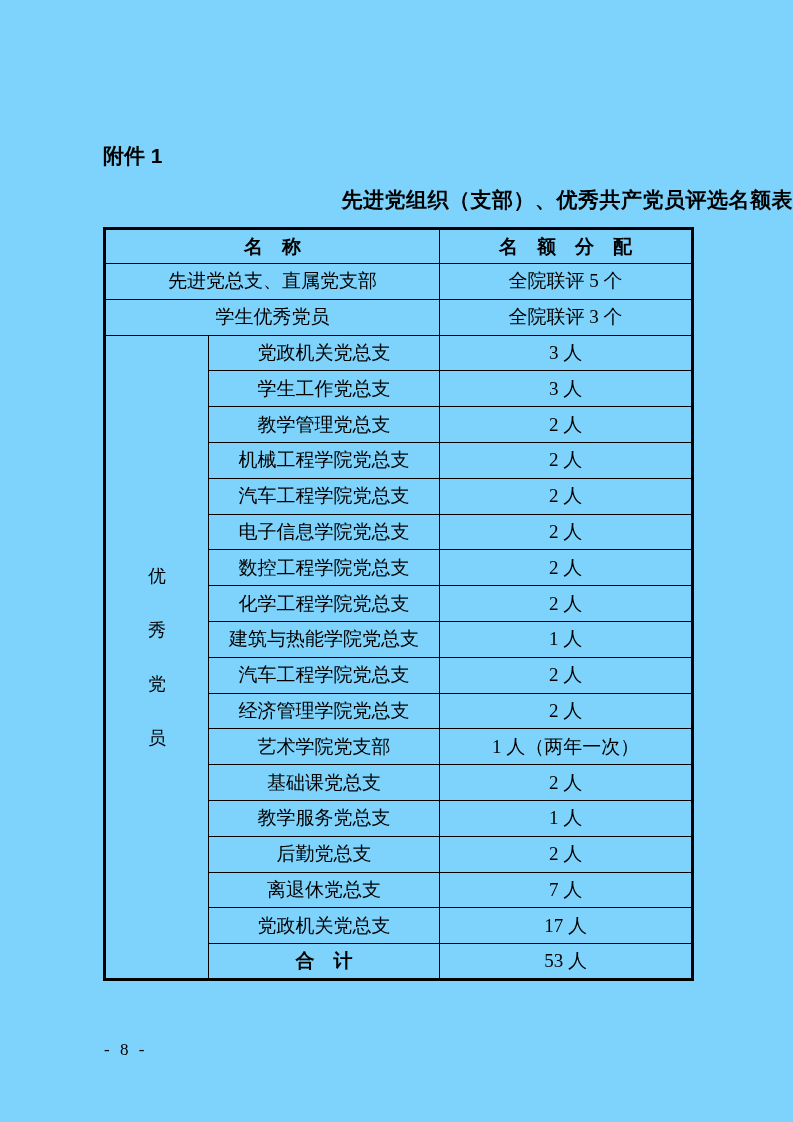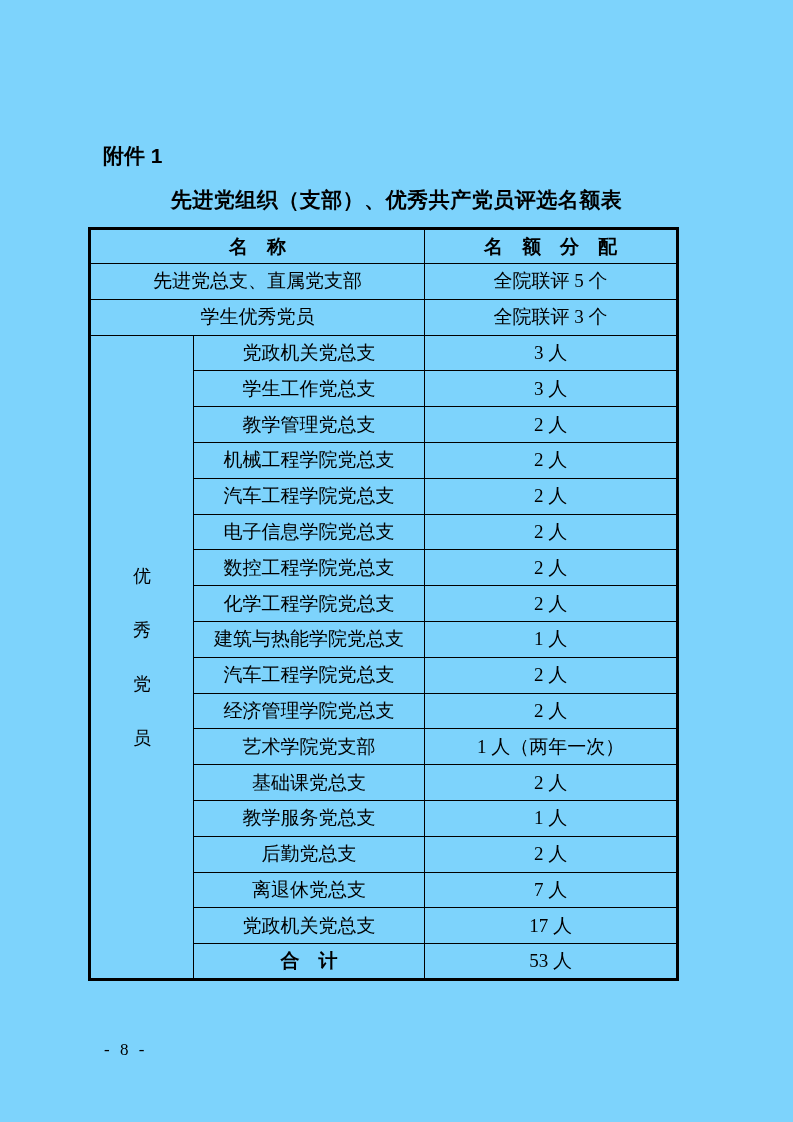--- a/index.html
+++ b/index.html
@@ -23,29 +23,29 @@
     font-family: "Liberation Sans", "DejaVu Sans", sans-serif;
     font-weight: bold;
     font-size: 21px;
     line-height: 26px;
   }
   .doc-title {
     position: absolute;
     left: 0;
     right: 0;
     top: 186px;
-    text-align: center;
+    text-align: right;
     font-weight: bold;
     font-size: 21px;
     line-height: 28px;
     letter-spacing: 0.5px;
   }
   table.quota-table {
     position: absolute;
-    left: 88px;
+    left: 103px;
     top: 227px;
     width: 588px;
     height: 751px;
     border-collapse: collapse;
     table-layout: fixed;
     border: 3px solid #000000;
     font-size: 19px;
     text-align: center;
   }
   table.quota-table td {

